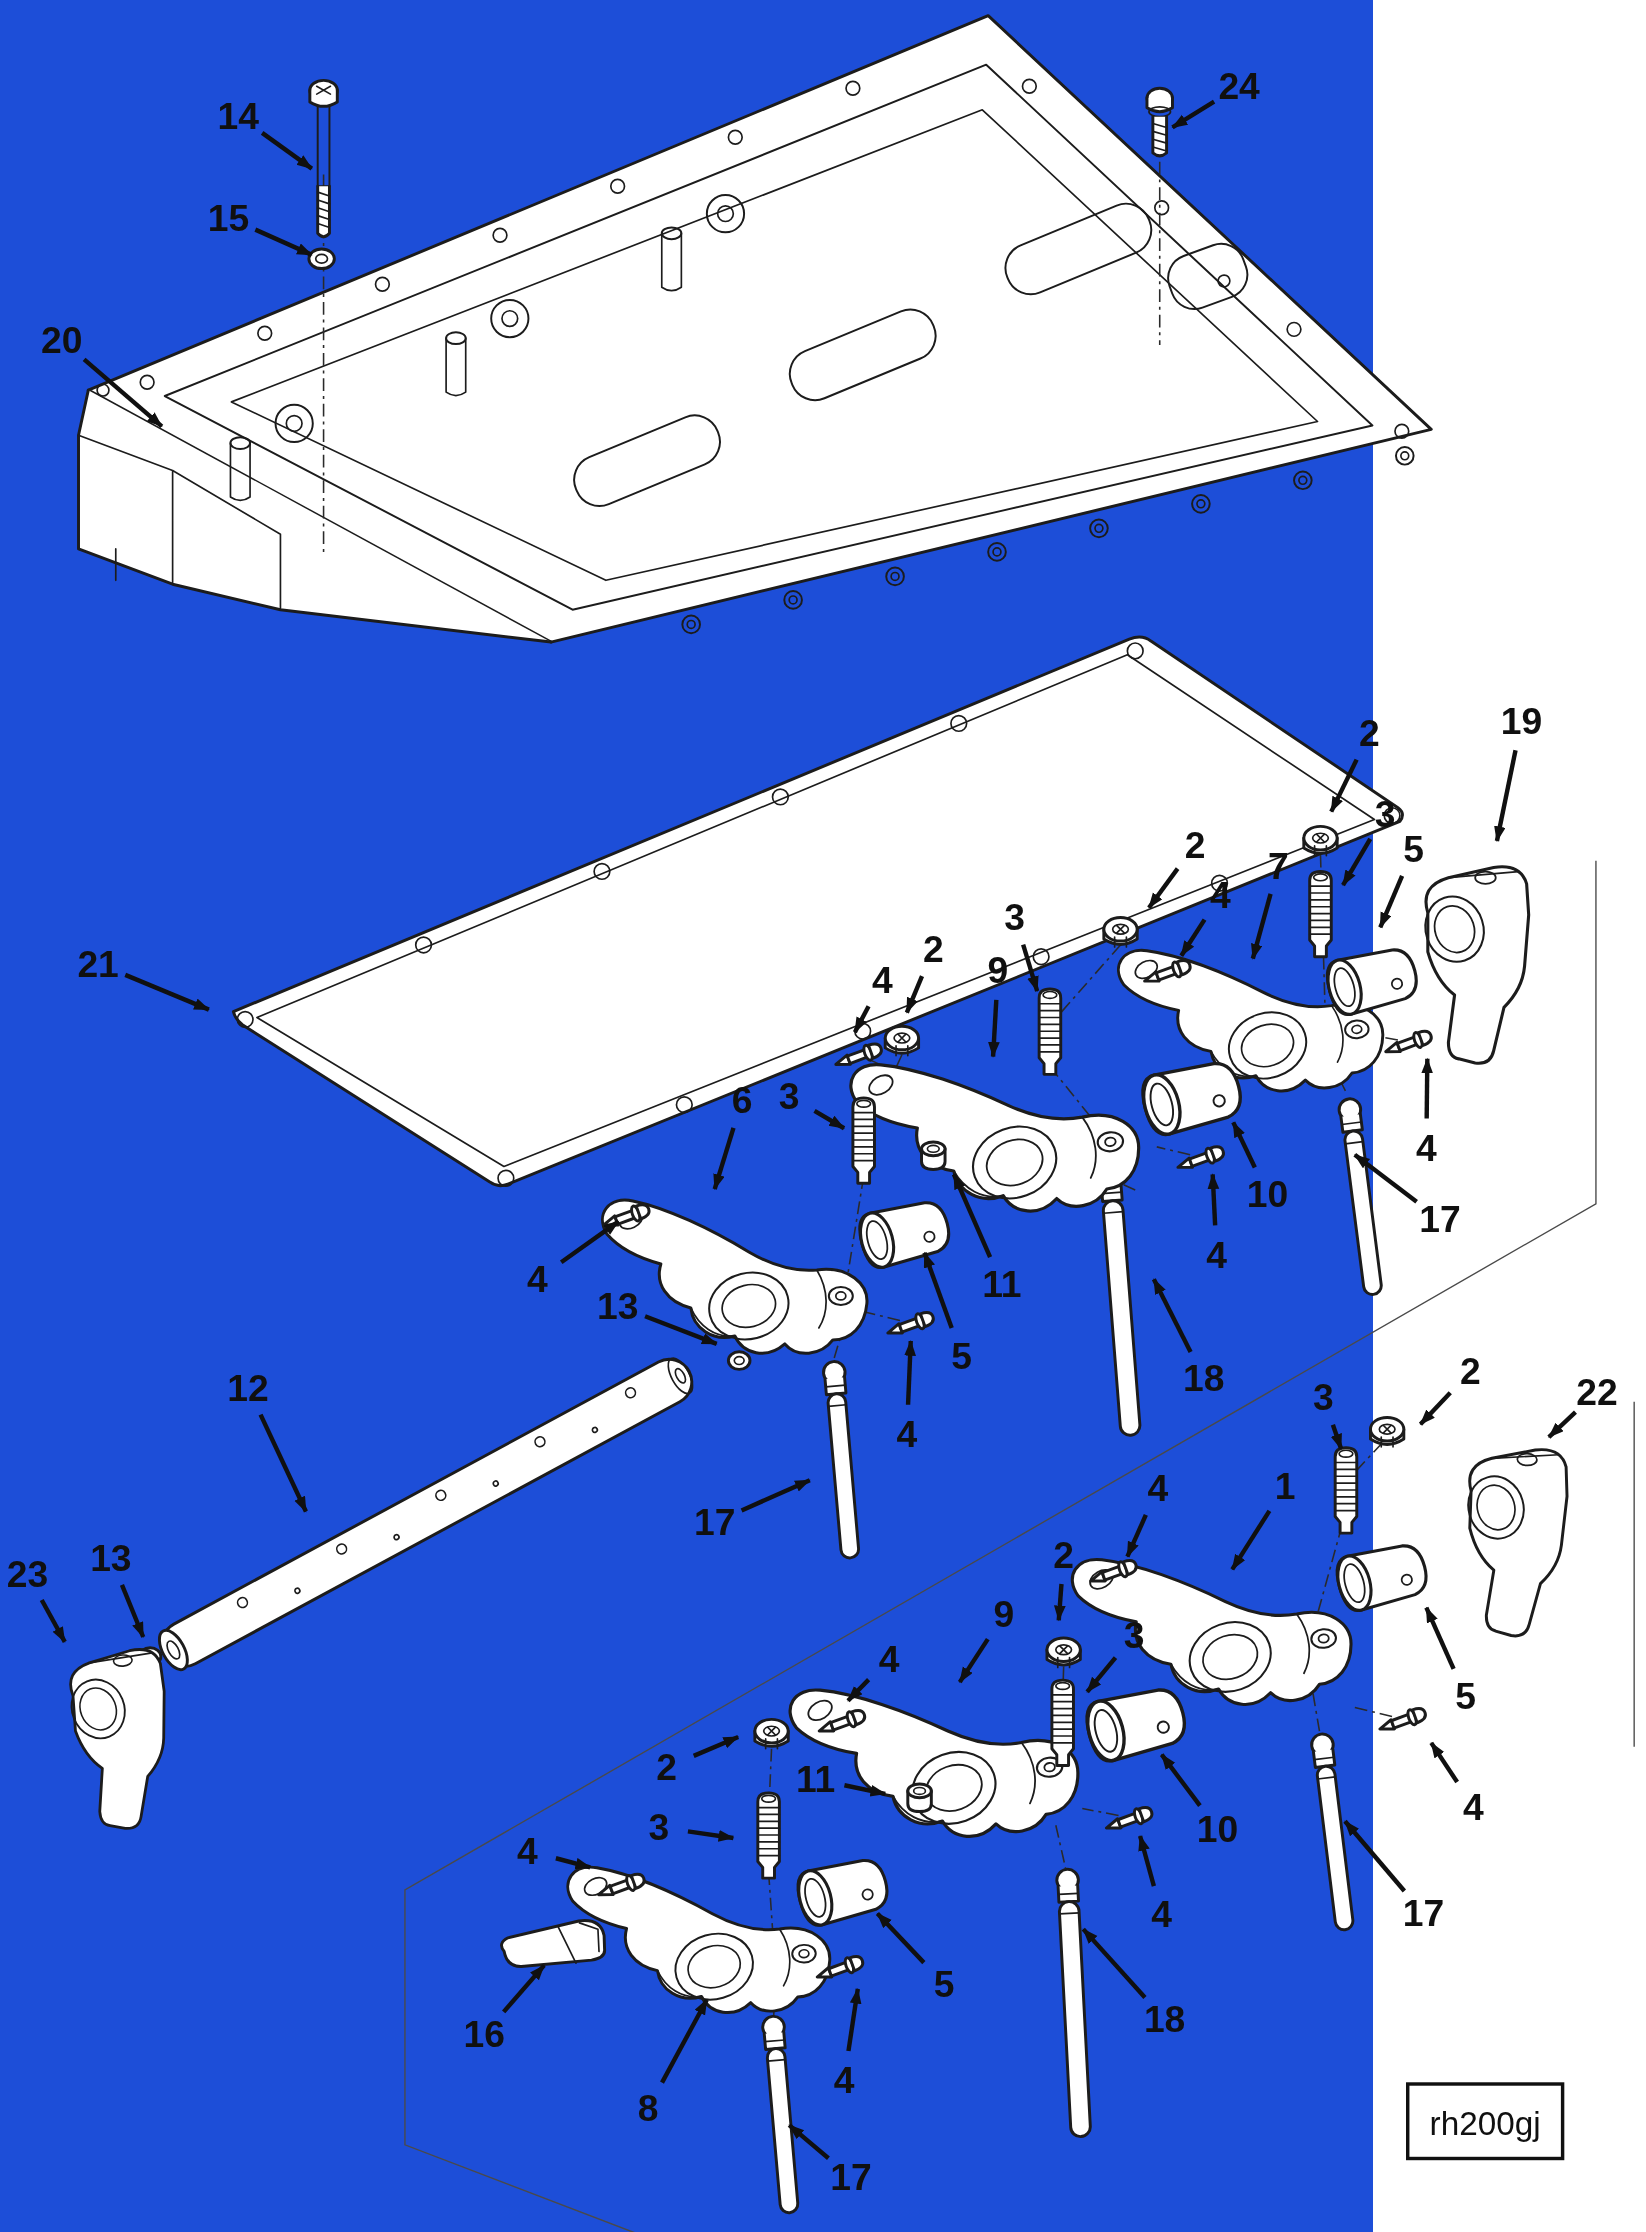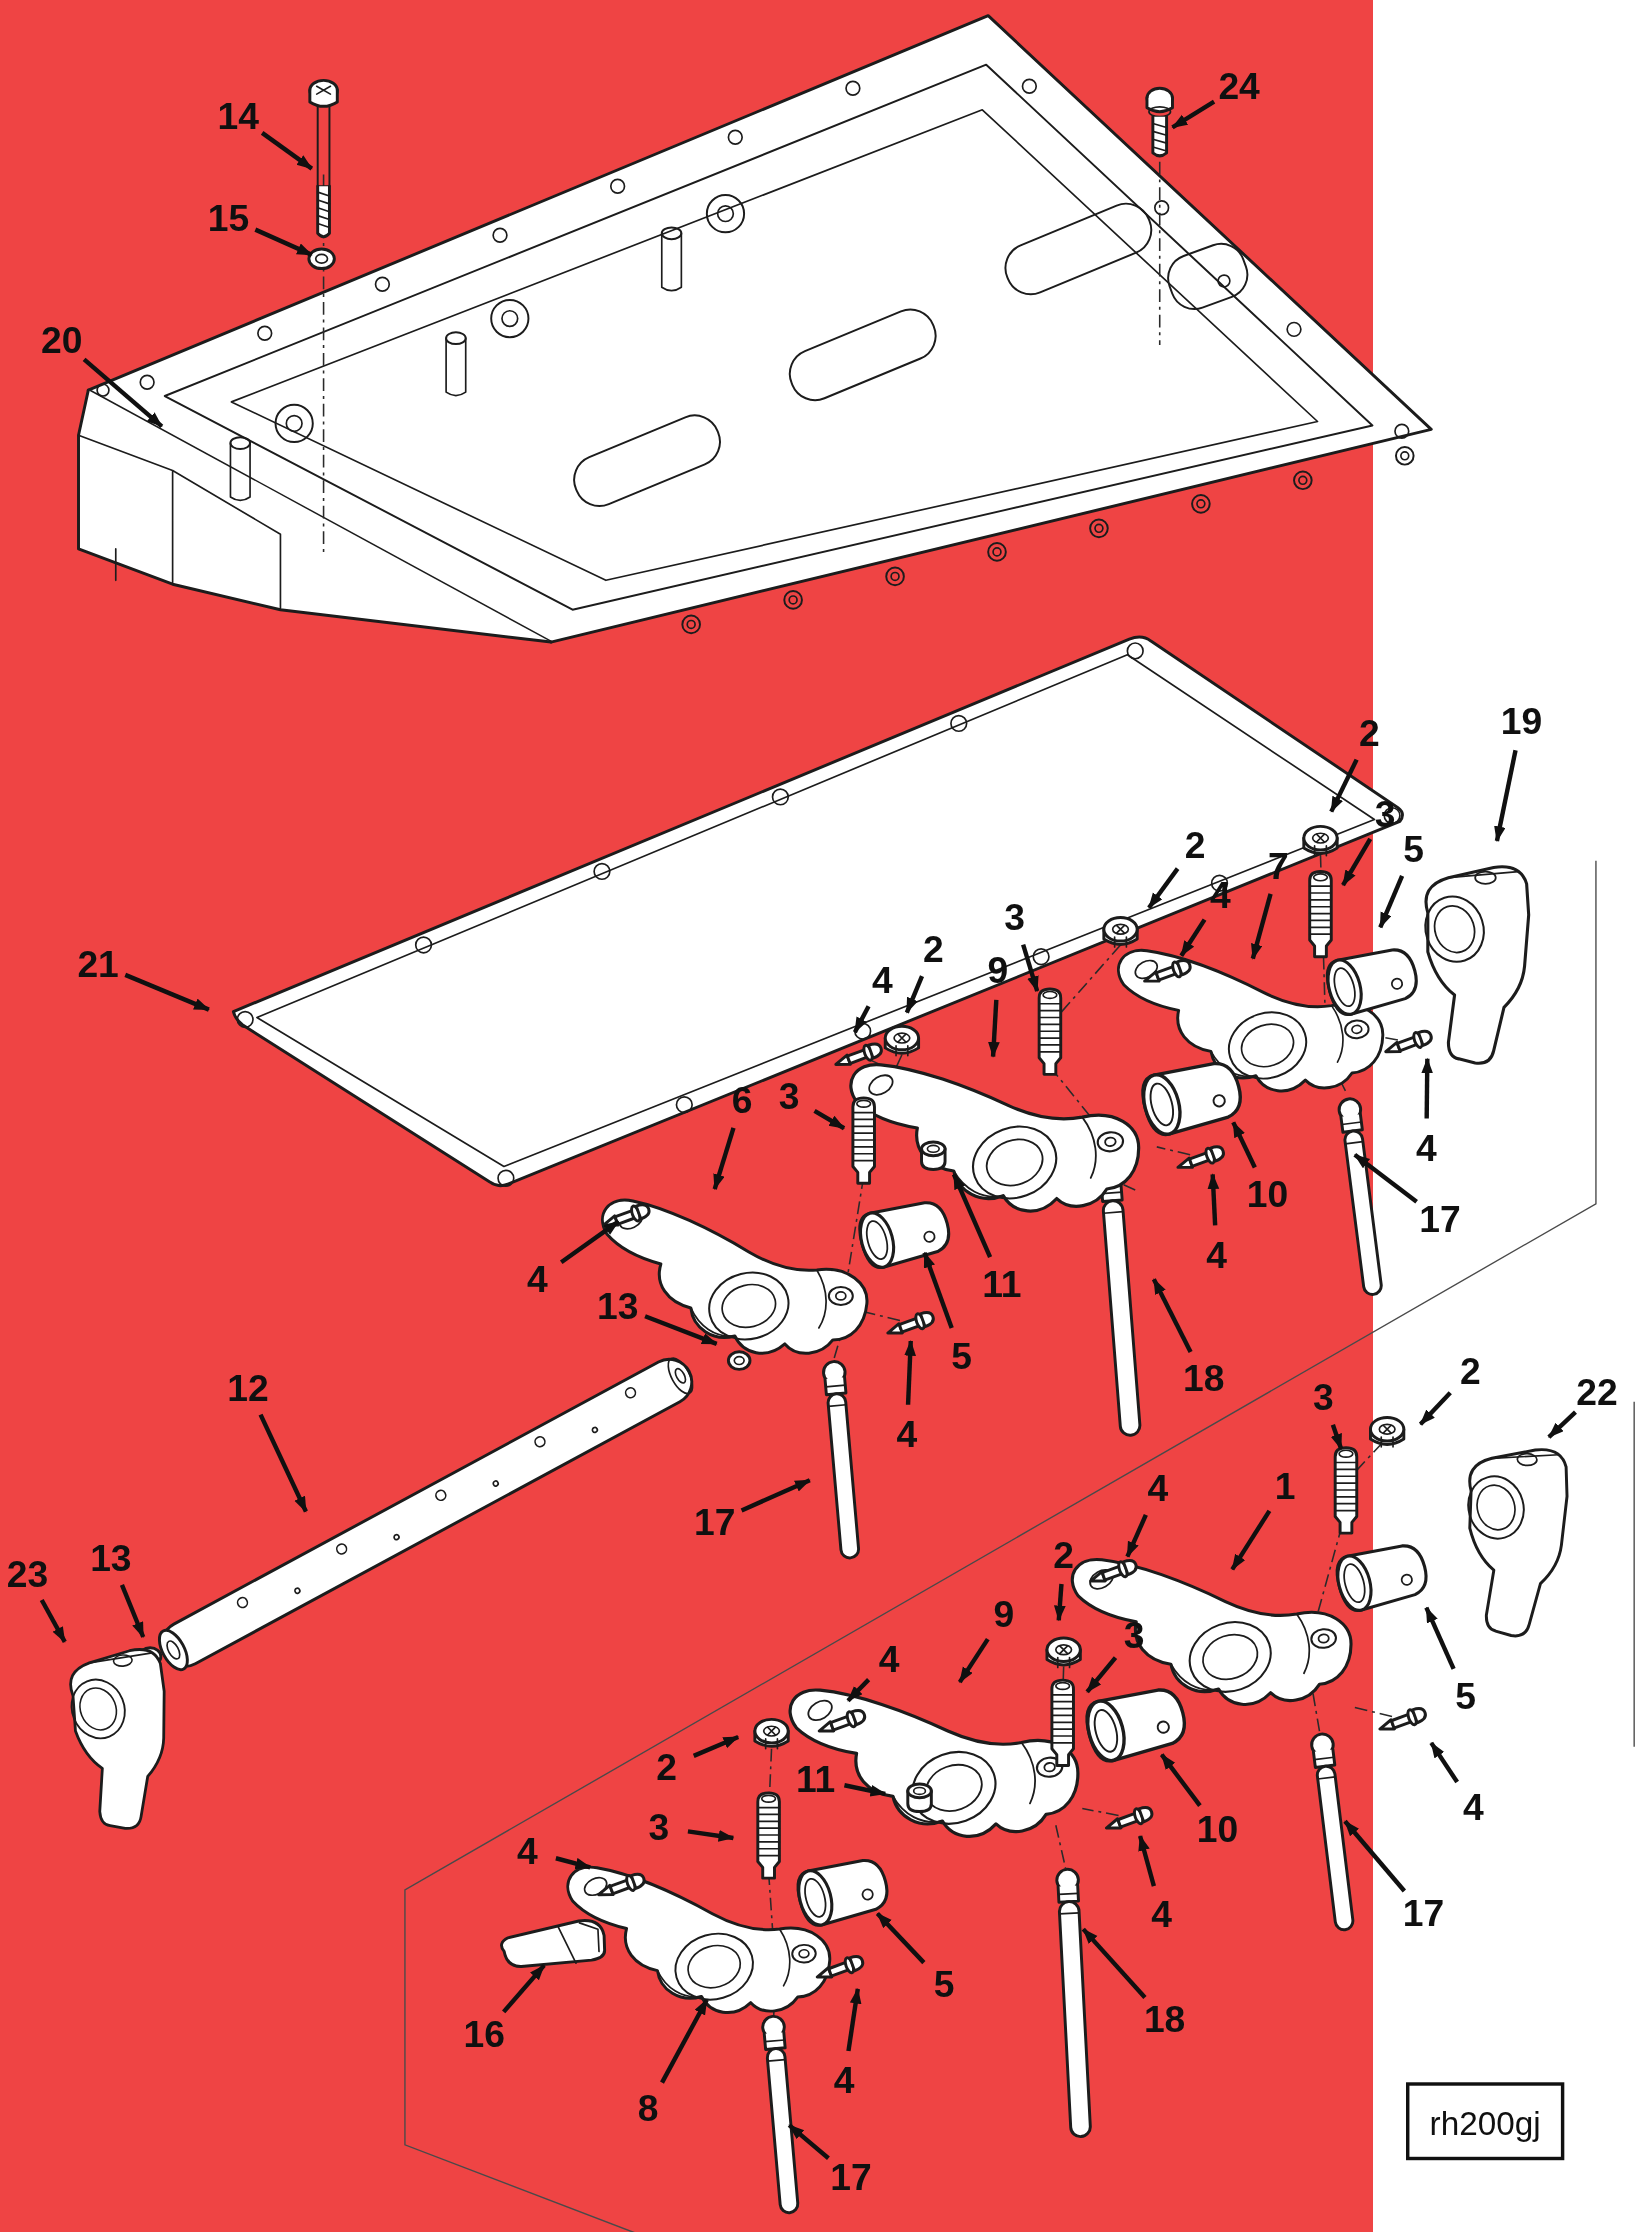--- a/index.html
+++ b/index.html
@@ -1,16 +1,16 @@
 <!DOCTYPE html>
 <html><head>
 <meta charset="utf-8">
 <style>
   html,body{margin:0;padding:0;background:#fff}
-  .page{width:1373px;height:2233px;position:relative;background:#ef4444}
+  .page{width:1373px;height:2233px;position:relative;background:#1d4ed8}
   svg{display:block}
   .outline{fill:#fff;stroke:#1c1c1c;stroke-width:3;stroke-linejoin:round;stroke-linecap:round}
   .thin{fill:none;stroke:#1c1c1c;stroke-width:2;stroke-linejoin:round;stroke-linecap:round}
   .detail{fill:none;stroke:#1c1c1c;stroke-width:1.7;stroke-linejoin:round;stroke-linecap:round}
   .axis{fill:none;stroke:#2a2a2a;stroke-width:1.6;stroke-dasharray:13 5 3 5}
   .plane{fill:none;stroke:#4a4a4a;stroke-width:1.4}
   .callout-label{font:bold 38px "Liberation Sans","DejaVu Sans",sans-serif;fill:#101010;
                  text-anchor:middle;dominant-baseline:central}
   .callout-arrow{stroke:#101010;stroke-width:4.5;fill:none}
   .figcode{font:34px "Liberation Sans","DejaVu Sans",sans-serif;fill:#101010;

